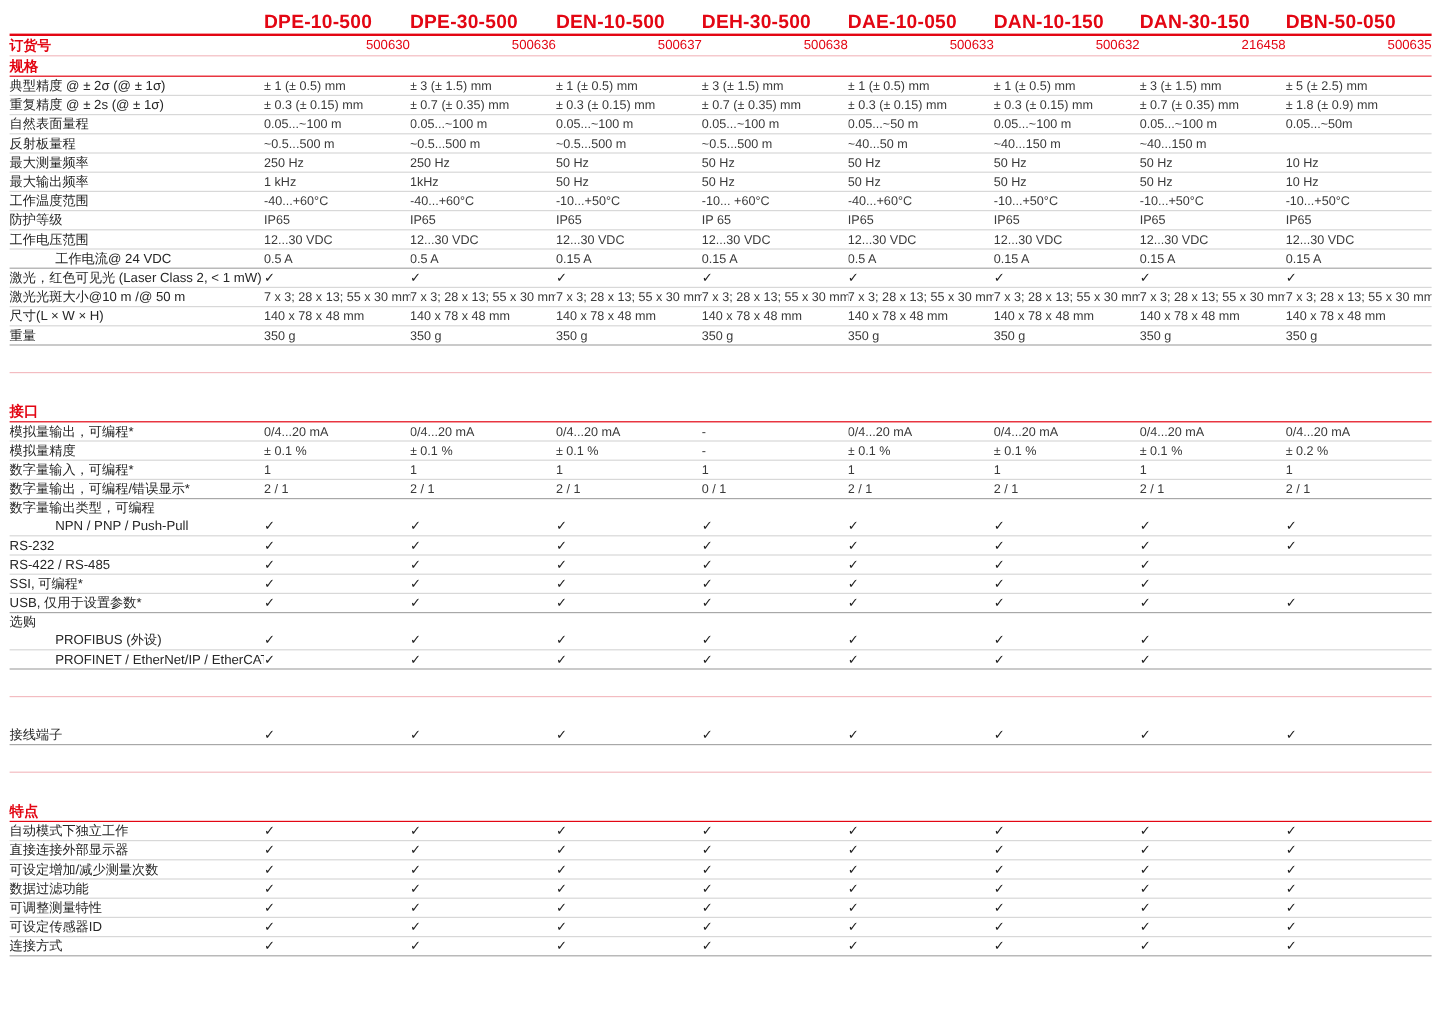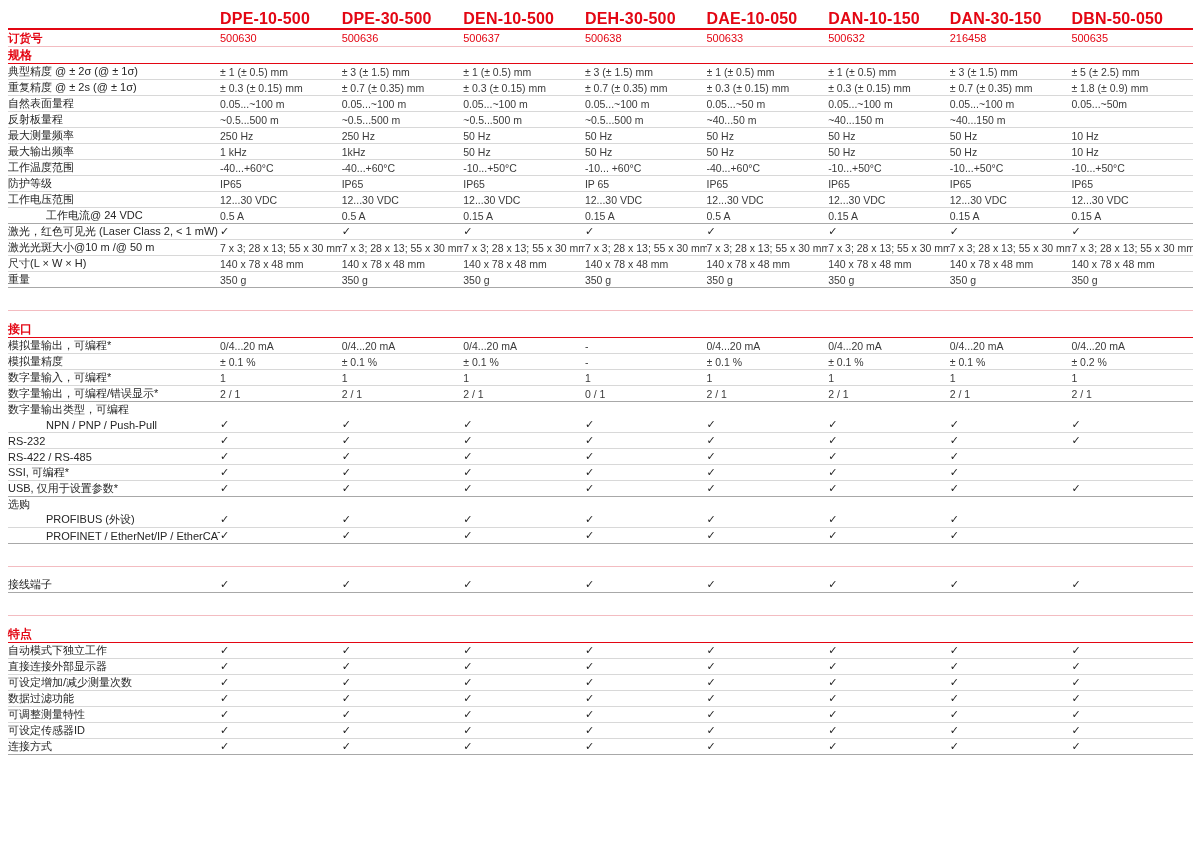--- a/index.html
+++ b/index.html
@@ -17,24 +17,24 @@
   }
   
   .hdr-row{height:20px;border-bottom:2px solid var(--red);}
   .product-cell{
     color:var(--red);font-weight:bold;font-size:16px;
     letter-spacing:0.2px;white-space:nowrap;
   }
   
   .order-row{height:17px;border-bottom:1px solid #f3bcc1;}
   .order-label{color:var(--red);font-weight:bold;font-size:11.5px;}
-  .order-val{color:var(--red);font-size:11px;}
+  .order-val{color:var(--red);font-size:11px;text-align:right;}
   
   .section{margin-top:0;}
-  .section + .section{margin-top:22px;border-top:1px solid #f3bcc1;padding-top:10px;}
+  .section + .section{margin-top:22px;border-top:1px solid #f3bcc1;padding-top:24px;}
   .section-title-row{height:17px;border-bottom:1px solid var(--red);}
   .section-title{color:var(--red);font-weight:bold;font-size:12px;}
   
   .data-row{height:16px;border-bottom:1px solid #d8d8d8;}
   .data-row.strong{border-bottom-color:#a8a8a8;}
   .data-row.subheader{border-bottom:none;height:15px;}
   .row-label{font-size:11px;color:#262626;white-space:nowrap;overflow:hidden;}
   .row-label.indent{padding-left:38px;}
   .cell{font-size:10.5px;color:#3a3a3a;white-space:nowrap;overflow:hidden;}
   .cell.check{font-size:11px;color:#222;}

